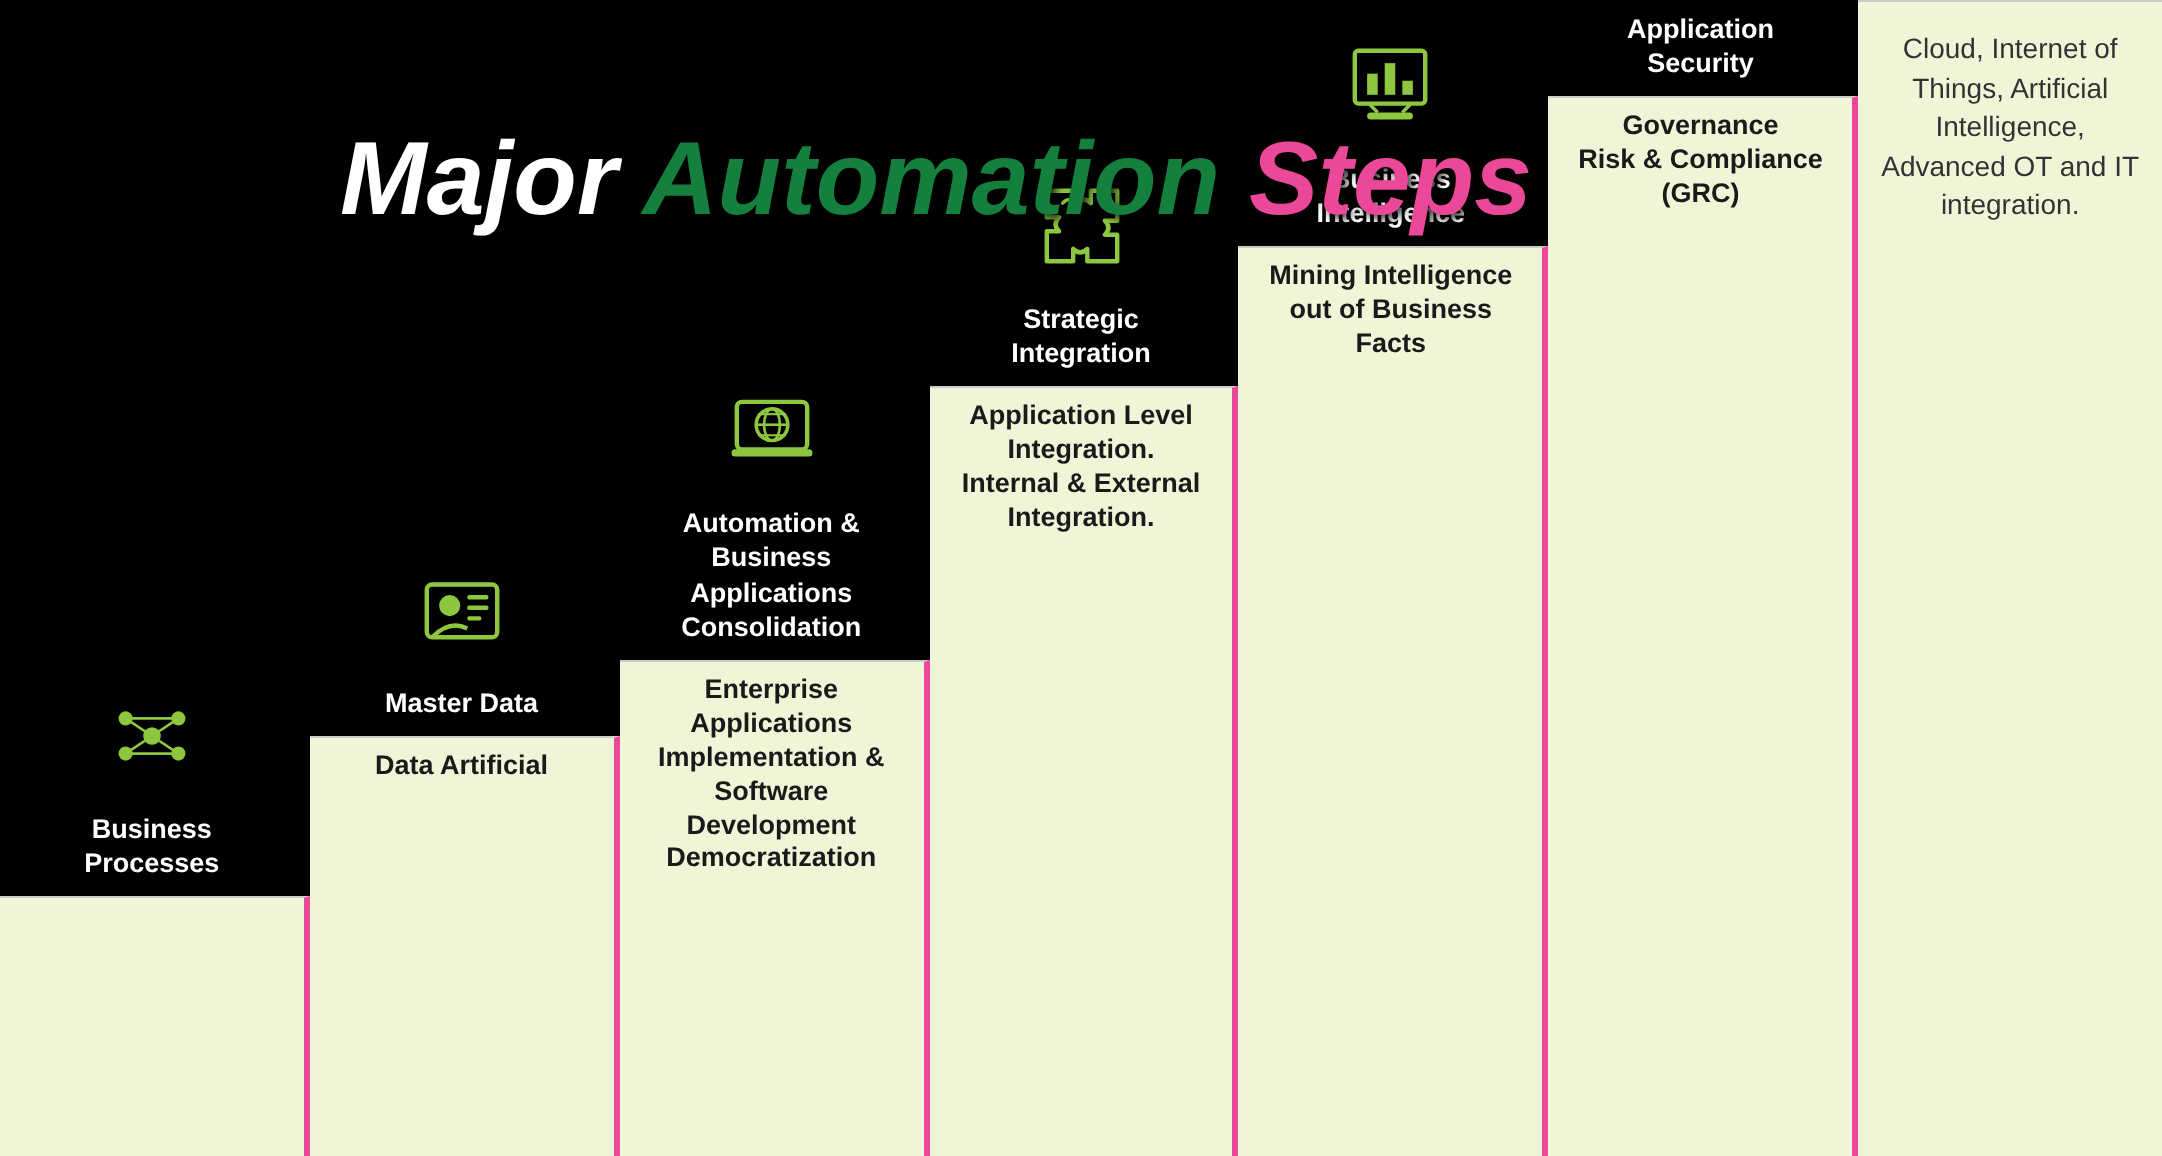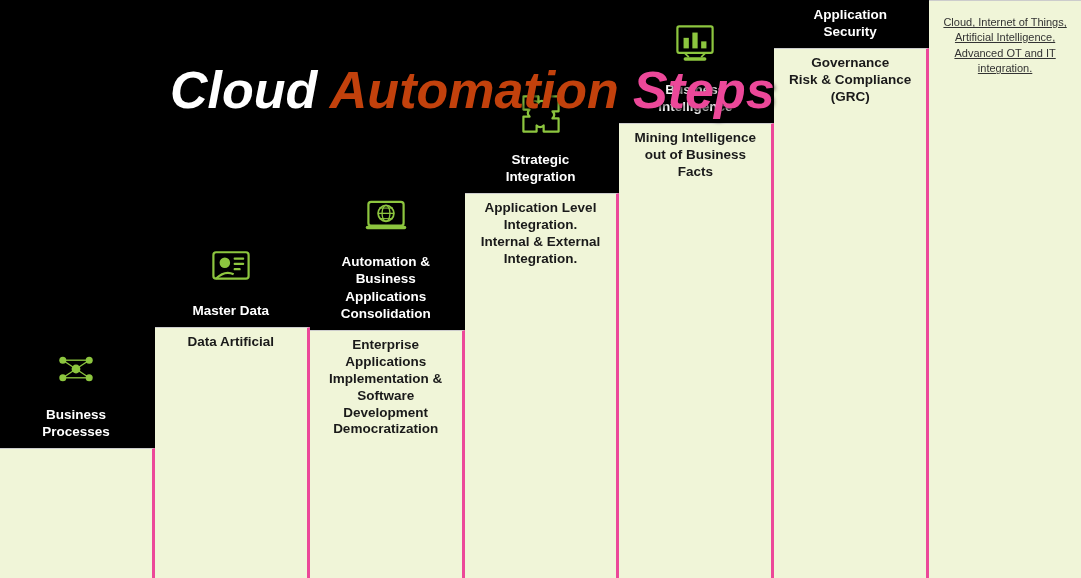--- a/index.html
+++ b/index.html
@@ -19,21 +19,21 @@
       font-size: 52px;
       font-weight: 900;
       font-style: italic;
       color: white;
       white-space: nowrap;
       z-index: 10;
       text-shadow: 2px 2px 4px rgba(0,0,0,0.8);
     }
 
     .title-major { color: white; }
-    .title-automation { color: #c2410c; }
+    .title-automation { color: #15803d; }
     .title-steps { color: #ec4899; }
 
     
     .staircase {
       position: absolute;
       bottom: 0;
       left: 0;
       right: 0;
       display: flex;
       align-items: flex-end;
@@ -46,21 +46,21 @@
       flex-direction: column;
       align-items: center;
       justify-content: flex-start;
       background: #f0f5d8;
       border-top: 1px solid #ccc;
       border-right: 3px solid #ec4899;
     }
 
     
     .step-1 { width: 155px; height: 130px; }
-    .step-2 { width: 155px; height: 251px; }
+    .step-2 { width: 155px; height: 210px; }
     .step-3 { width: 155px; height: 248px; }
     .step-4 { width: 155px; height: 385px; }
     .step-5 { width: 155px; height: 455px; }
     .step-6 { width: 155px; height: 530px; }
     .step-7 { width: 152px; height: 578px; border-right: none; }
 
     .step-title {
       font-size: 13.5px;
       font-weight: bold;
       color: #1a1a1a;
@@ -98,40 +98,39 @@
 
     
     .icon-svg {
       width: 44px;
       height: 44px;
       fill: #8dc63f;
     }
 
     
     .step-7-text {
-      font-size: 11px;
+      font-size: 14px;
       color: #333;
       text-align: center;
       padding: 6px 10px;
       line-height: 1.4;
-      text-decoration: underline;
     }
     .step-7-title {
       font-size: 14px;
       font-weight: bold;
       color: #1a1a1a;
       text-align: center;
       padding: 6px 6px 2px;
     }
   </style>
 </head>
 <body>
 
 <div class="main-title">
-  <span class="title-major">Cloud </span><span class="title-automation">Automation</span><span class="title-steps"> Steps</span>
+  <span class="title-major">Major </span><span class="title-automation">Automation</span><span class="title-steps"> Steps</span>
 </div>
 
 <div class="staircase">
 
   <div class="step step-1">
     <div class="step-dark-label">
       <div class="icon">
         <svg class="icon-svg" viewBox="0 0 50 50">
           <circle cx="25" cy="25" r="5" fill="#8dc63f"></circle>
           <circle cx="10" cy="15" r="4" fill="#8dc63f"></circle>

